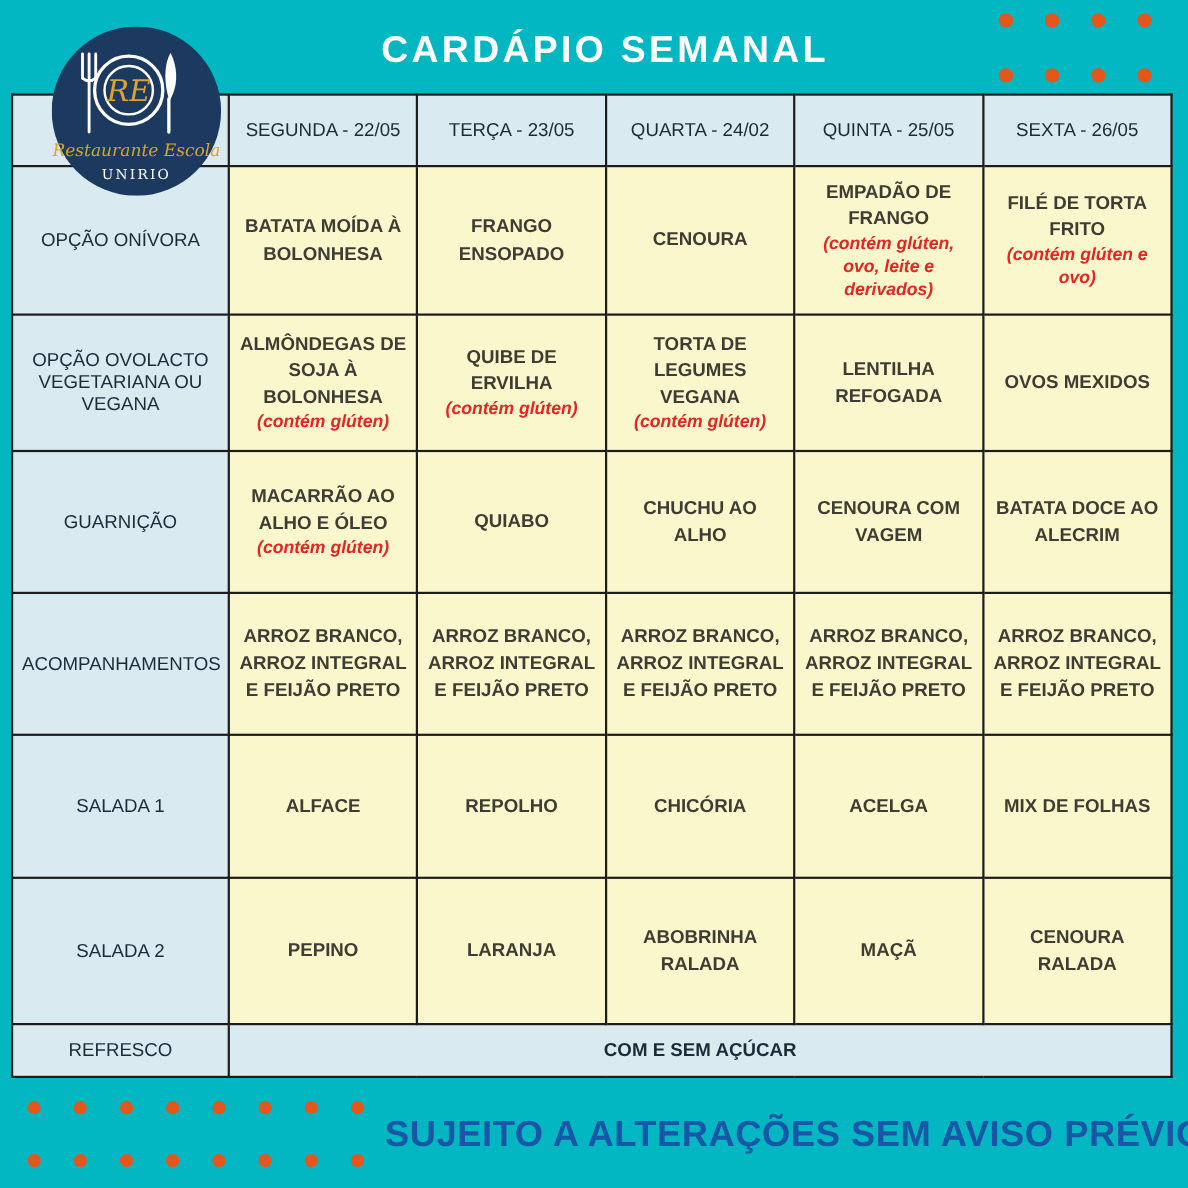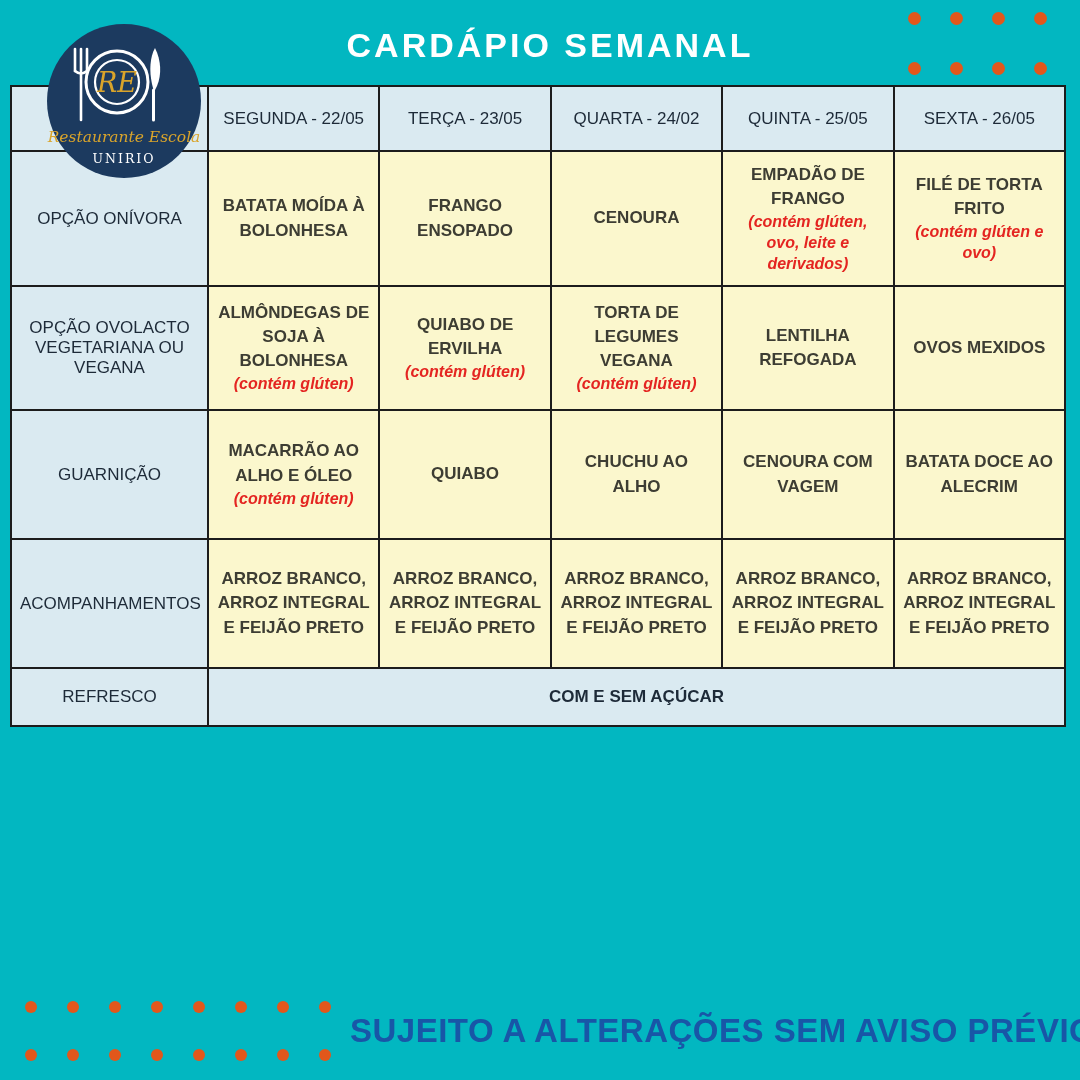--- a/index.html
+++ b/index.html
@@ -206,21 +206,21 @@
           <div class="allergen">(contém glúten e ovo)</div>
         </td>
       </tr>
       <tr style="height: 124px;">
         <th>OPÇÃO OVOLACTO VEGETARIANA OU VEGANA</th>
         <td>
           <div class="dish">ALMÔNDEGAS DE SOJA À BOLONHESA</div>
           <div class="allergen">(contém glúten)</div>
         </td>
         <td>
-          <div class="dish">QUIABO DE ERVILHA</div>
+          <div class="dish">QUIBE DE ERVILHA</div>
           <div class="allergen">(contém glúten)</div>
         </td>
         <td>
           <div class="dish">TORTA DE LEGUMES VEGANA</div>
           <div class="allergen">(contém glúten)</div>
         </td>
         <td>
           <div class="dish">LENTILHA REFOGADA</div>
         </td>
         <td>
@@ -257,23 +257,59 @@
         <td>
           <div class="dish">ARROZ BRANCO, ARROZ INTEGRAL E FEIJÃO PRETO</div>
         </td>
         <td>
           <div class="dish">ARROZ BRANCO, ARROZ INTEGRAL E FEIJÃO PRETO</div>
         </td>
         <td>
           <div class="dish">ARROZ BRANCO, ARROZ INTEGRAL E FEIJÃO PRETO</div>
         </td>
       </tr>
+      <tr style="height: 130px;">
+        <th>SALADA 1</th>
+        <td>
+          <div class="dish">ALFACE</div>
+        </td>
+        <td>
+          <div class="dish">REPOLHO</div>
+        </td>
+        <td>
+          <div class="dish">CHICÓRIA</div>
+        </td>
+        <td>
+          <div class="dish">ACELGA</div>
+        </td>
+        <td>
+          <div class="dish">MIX DE FOLHAS</div>
+        </td>
+      </tr>
+      <tr style="height: 133px;">
+        <th>SALADA 2</th>
+        <td>
+          <div class="dish">PEPINO</div>
+        </td>
+        <td>
+          <div class="dish">LARANJA</div>
+        </td>
+        <td>
+          <div class="dish">ABOBRINHA RALADA</div>
+        </td>
+        <td>
+          <div class="dish">MAÇÃ</div>
+        </td>
+        <td>
+          <div class="dish">CENOURA RALADA</div>
+        </td>
+      </tr>
     </tbody>
   <tfoot>
-    <tr class="refresco" style="height:58px">
+    <tr class="refresco" style="height:48px">
       <th>REFRESCO</th>
       <td colspan="5">COM E SEM AÇÚCAR</td>
     </tr>
   </tfoot>
 </table>
 
 <div class="dots dots-bl" id="dots-bl">
     <span></span>
     <span></span>
     <span></span>

